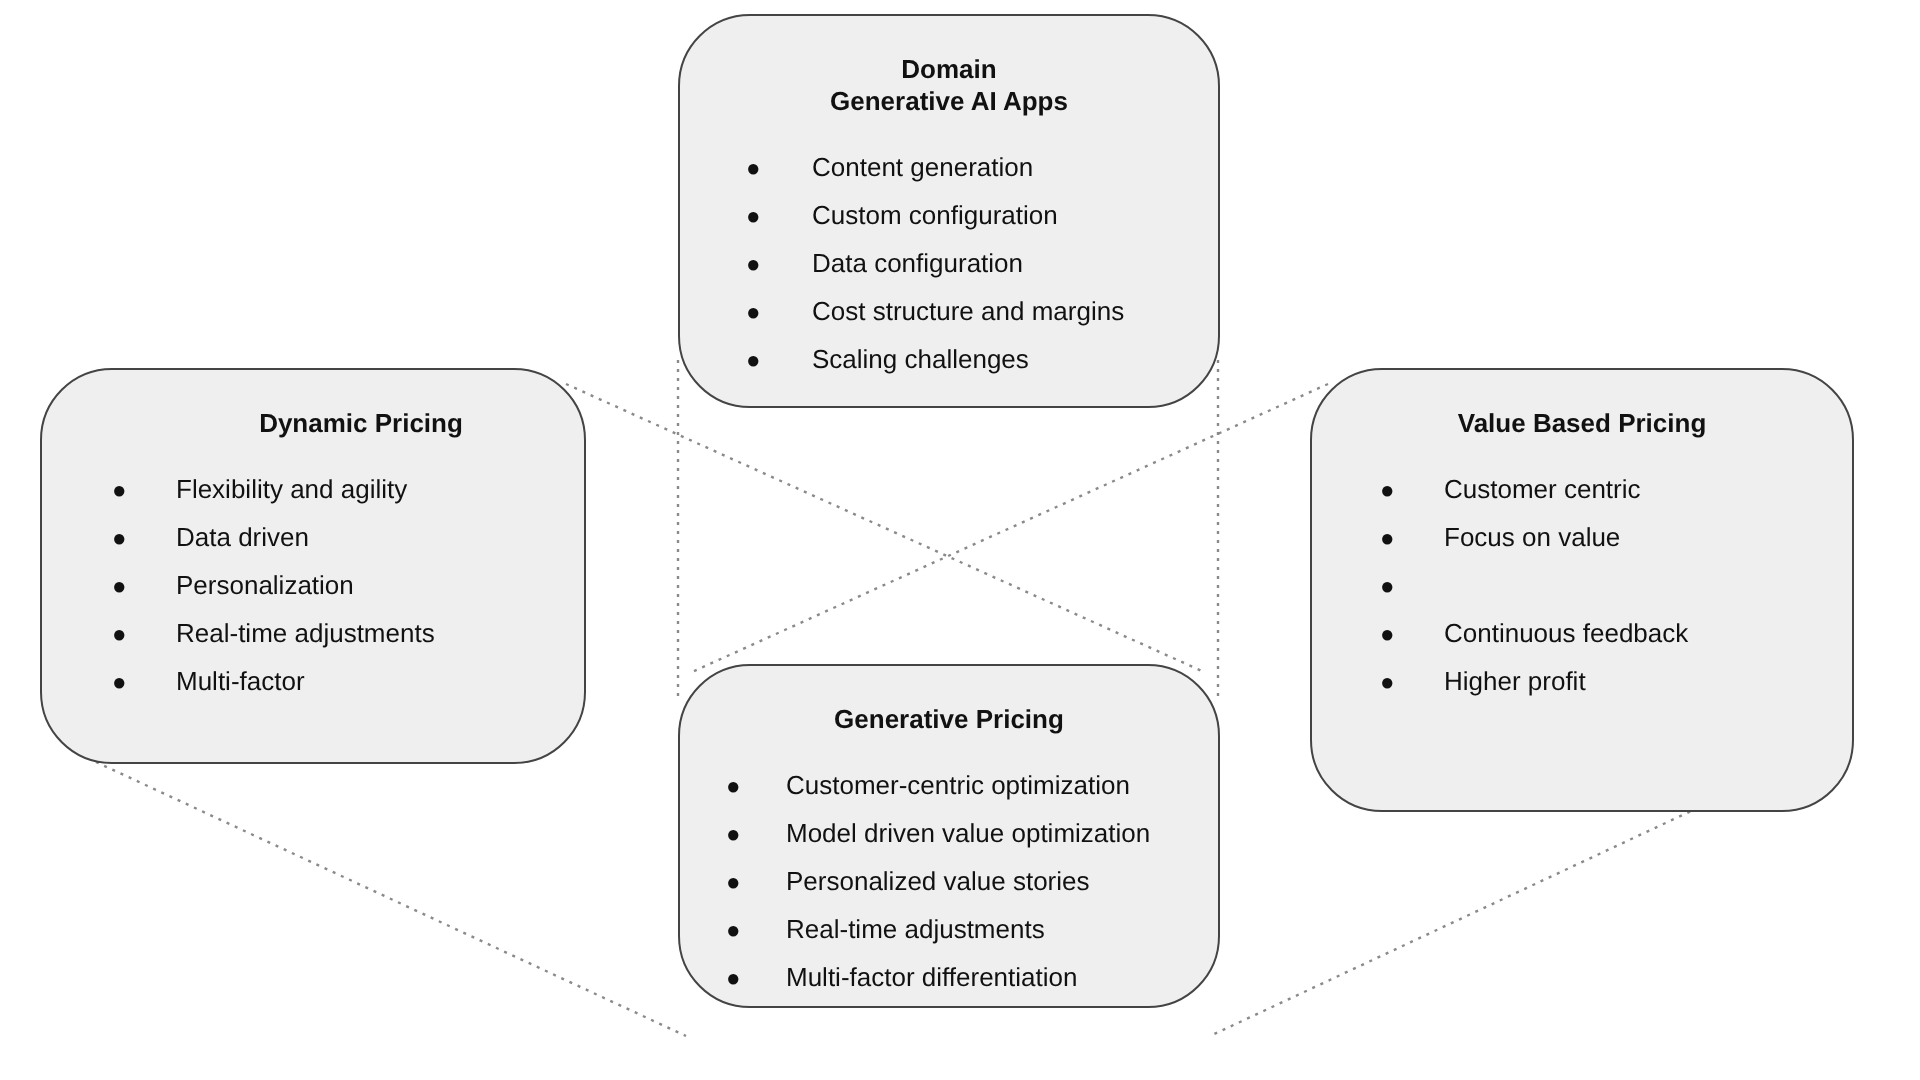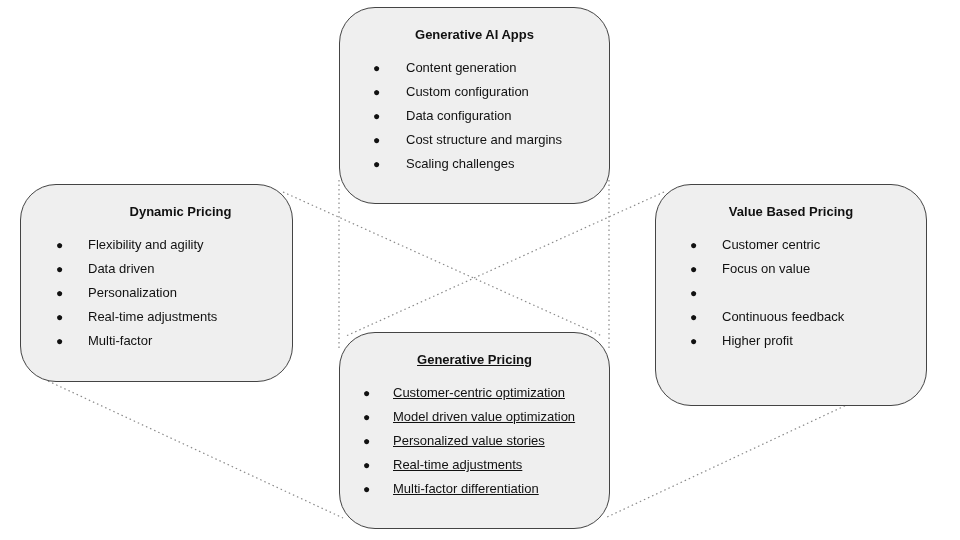--- a/index.html
+++ b/index.html
@@ -25,40 +25,41 @@
     #box-dynamic ul { margin-top: 13px; }
     #box-dynamic li { padding-left: 67px; }
     #box-dynamic .bullet { left: 35px; }
 
     #box-value { left: 655px; top: 184px; width: 272px; height: 222px; }
     #box-value .box-title { margin-top: 19px; }
     #box-value ul { margin-top: 13px; }
     #box-value li { padding-left: 66px; }
     #box-value .bullet { left: 34px; }
 
-    #box-generative { left: 339px; top: 332px; width: 271px; height: 197px; text-decoration: underline; }
+    #box-generative { left: 339px; top: 332px; width: 271px; height: 172px; }
     #box-generative .box-title { margin-top: 19px; }
     #box-generative ul { margin-top: 13px; }
     #box-generative li { padding-left: 53px; }
     #box-generative .bullet { left: 23px; }
   </style>
 </head>
 <body>
 
 <svg id="connectors" viewBox="0 0 960 540">
   <line x1="339" y1="180" x2="339" y2="348"></line>
   <line x1="609" y1="180" x2="609" y2="348"></line>
   <line x1="283" y1="192" x2="602" y2="336"></line>
   <line x1="664" y1="192" x2="346" y2="336"></line>
   <line x1="48" y1="381" x2="343" y2="518"></line>
   <line x1="898" y1="381" x2="605" y2="518"></line>
 </svg>
 
 <div class="box" id="box-domain">
   <div class="box-title">
+    <div>Domain</div>
     <div>Generative AI Apps</div>
   </div>
   <ul>
     <li><span class="bullet">●</span><span>Content generation</span></li>
     <li><span class="bullet">●</span><span>Custom configuration</span></li>
     <li><span class="bullet">●</span><span>Data configuration</span></li>
     <li><span class="bullet">●</span><span>Cost structure and margins</span></li>
     <li><span class="bullet">●</span><span>Scaling challenges</span></li>
   </ul>
 </div>

